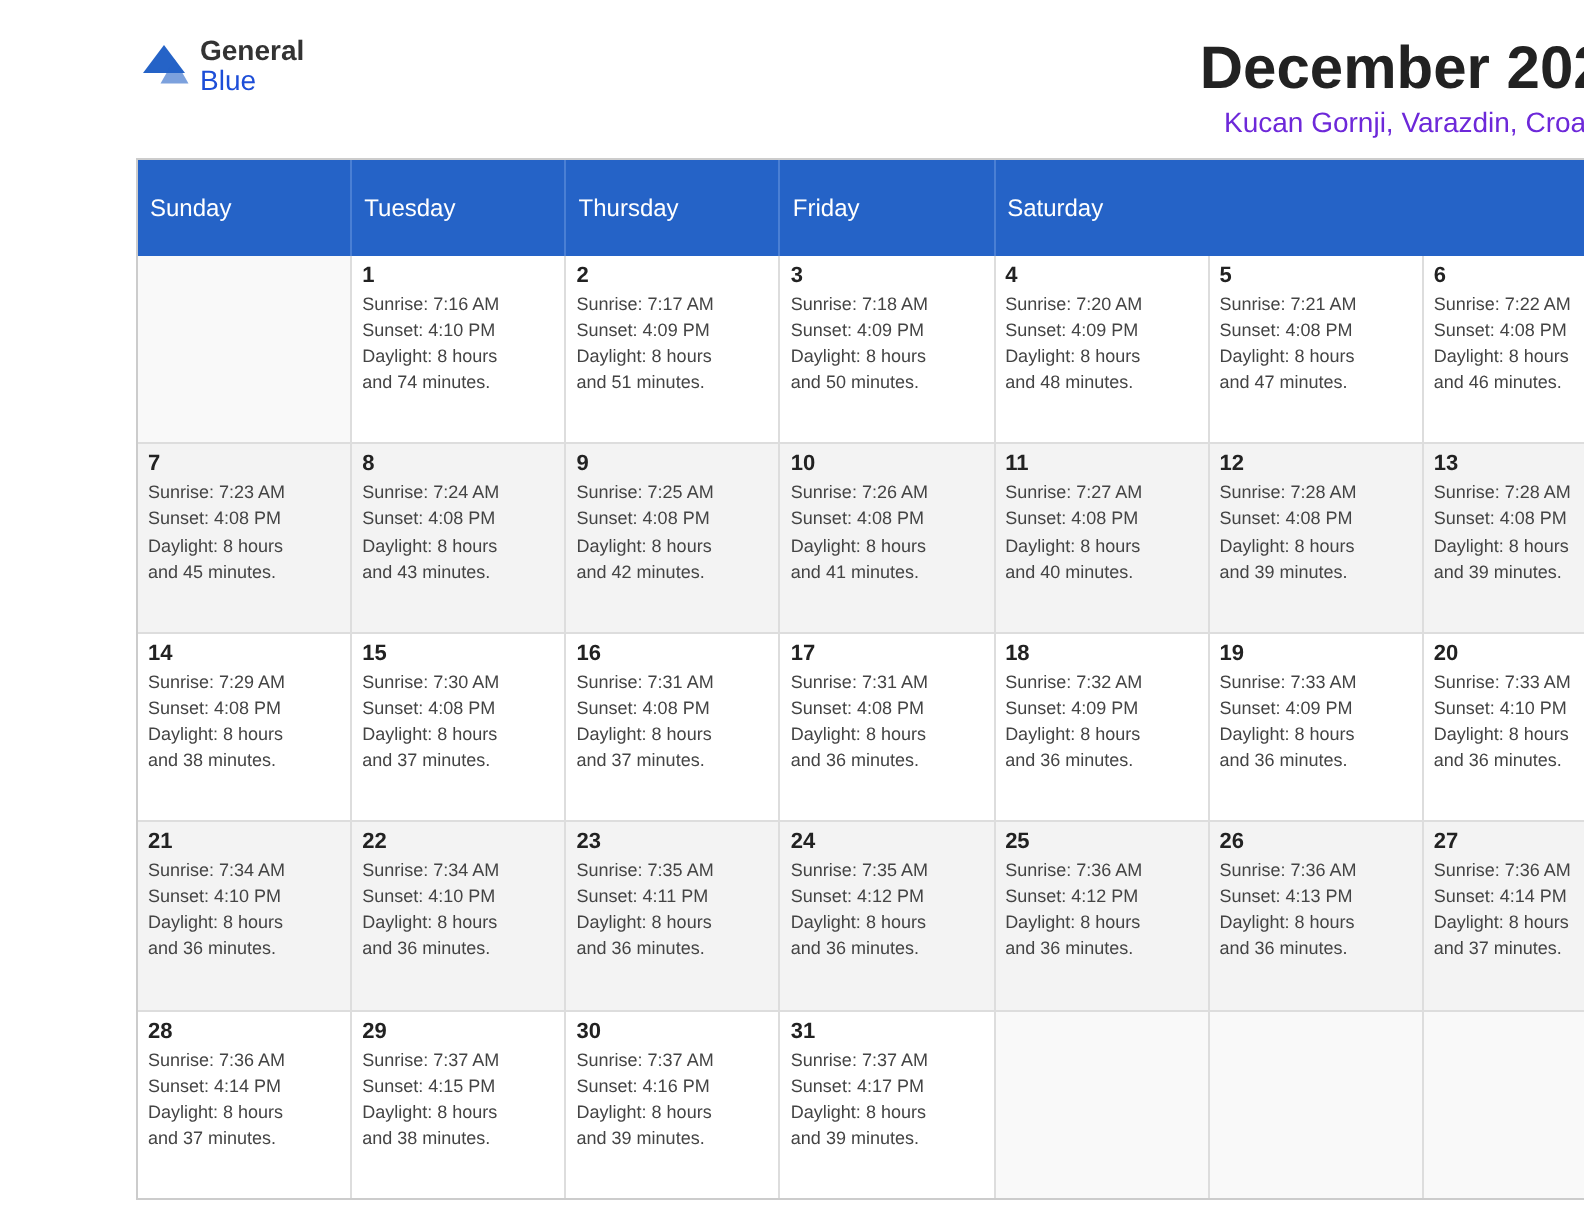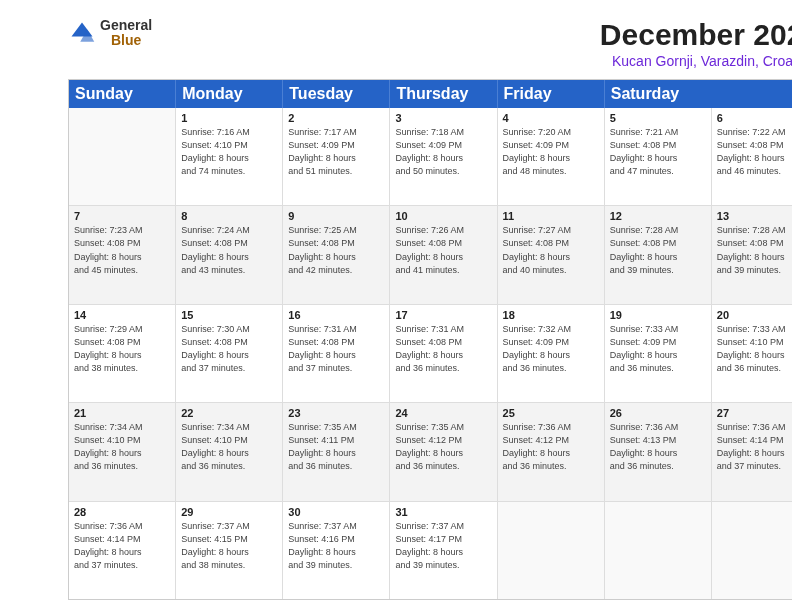--- a/index.html
+++ b/index.html
@@ -58,23 +58,23 @@
       flex-direction: column;
       border: 1px solid #ccc;
     }
     .cal-header {
       display: grid;
       grid-template-columns: repeat(7, 1fr);
       background: #2563c7;
     }
     .cal-header-cell {
       color: #fff;
-      font-size: 16px;
-      font-weight: bold;
-      padding: 5px 6px;
+      font-size: 12px;
+      font-weight: normal;
+      padding: 17px 6px;
       text-align: left;
       border-right: 1px solid #4a7fd4;
     }
     .cal-header-cell:last-child { border-right: none; }
     .cal-body {
       flex: 1;
       display: flex;
       flex-direction: column;
     }
     .cal-row {
@@ -112,33 +112,32 @@
 
 <div class="page">
   <div class="header">
     <div class="logo">
       <svg class="logo-icon" viewBox="0 0 32 32">
         <polygon points="16,4 28,20 4,20" fill="#2563c7"></polygon>
         <polygon points="22,12 30,26 14,26" fill="#2563c7" opacity="0.6"></polygon>
       </svg>
       <div class="logo-text">
         <div style="color:#333;font-weight:bold;font-size:14px;">General</div>
-        <div style="color:#a16207;font-weight:bold;font-size:14px;text-align:center;">Blue</div>
+        <div style="color:#1d4ed8;font-weight:normal;font-size:14px;">Blue</div>
       </div>
     </div>
     <div class="title-block">
       <div class="month-title">December 2025</div>
       <div class="subtitle">Kucan Gornji, Varazdin, Croatia</div>
     </div>
   </div>
 
   <div class="calendar">
     <div class="cal-header">
     <div class="cal-header-cell">Sunday</div>
-        <div class="cal-header-cell">Monday</div>
         <div class="cal-header-cell">Tuesday</div>
         <div class="cal-header-cell">Thursday</div>
         <div class="cal-header-cell">Friday</div>
         <div class="cal-header-cell">Saturday</div>
       </div>
     <div class="cal-body">
     <div class="cal-row">
           <div class="cal-cell empty"></div>
           <div class="cal-cell">
             <div class="day-num">1</div>

